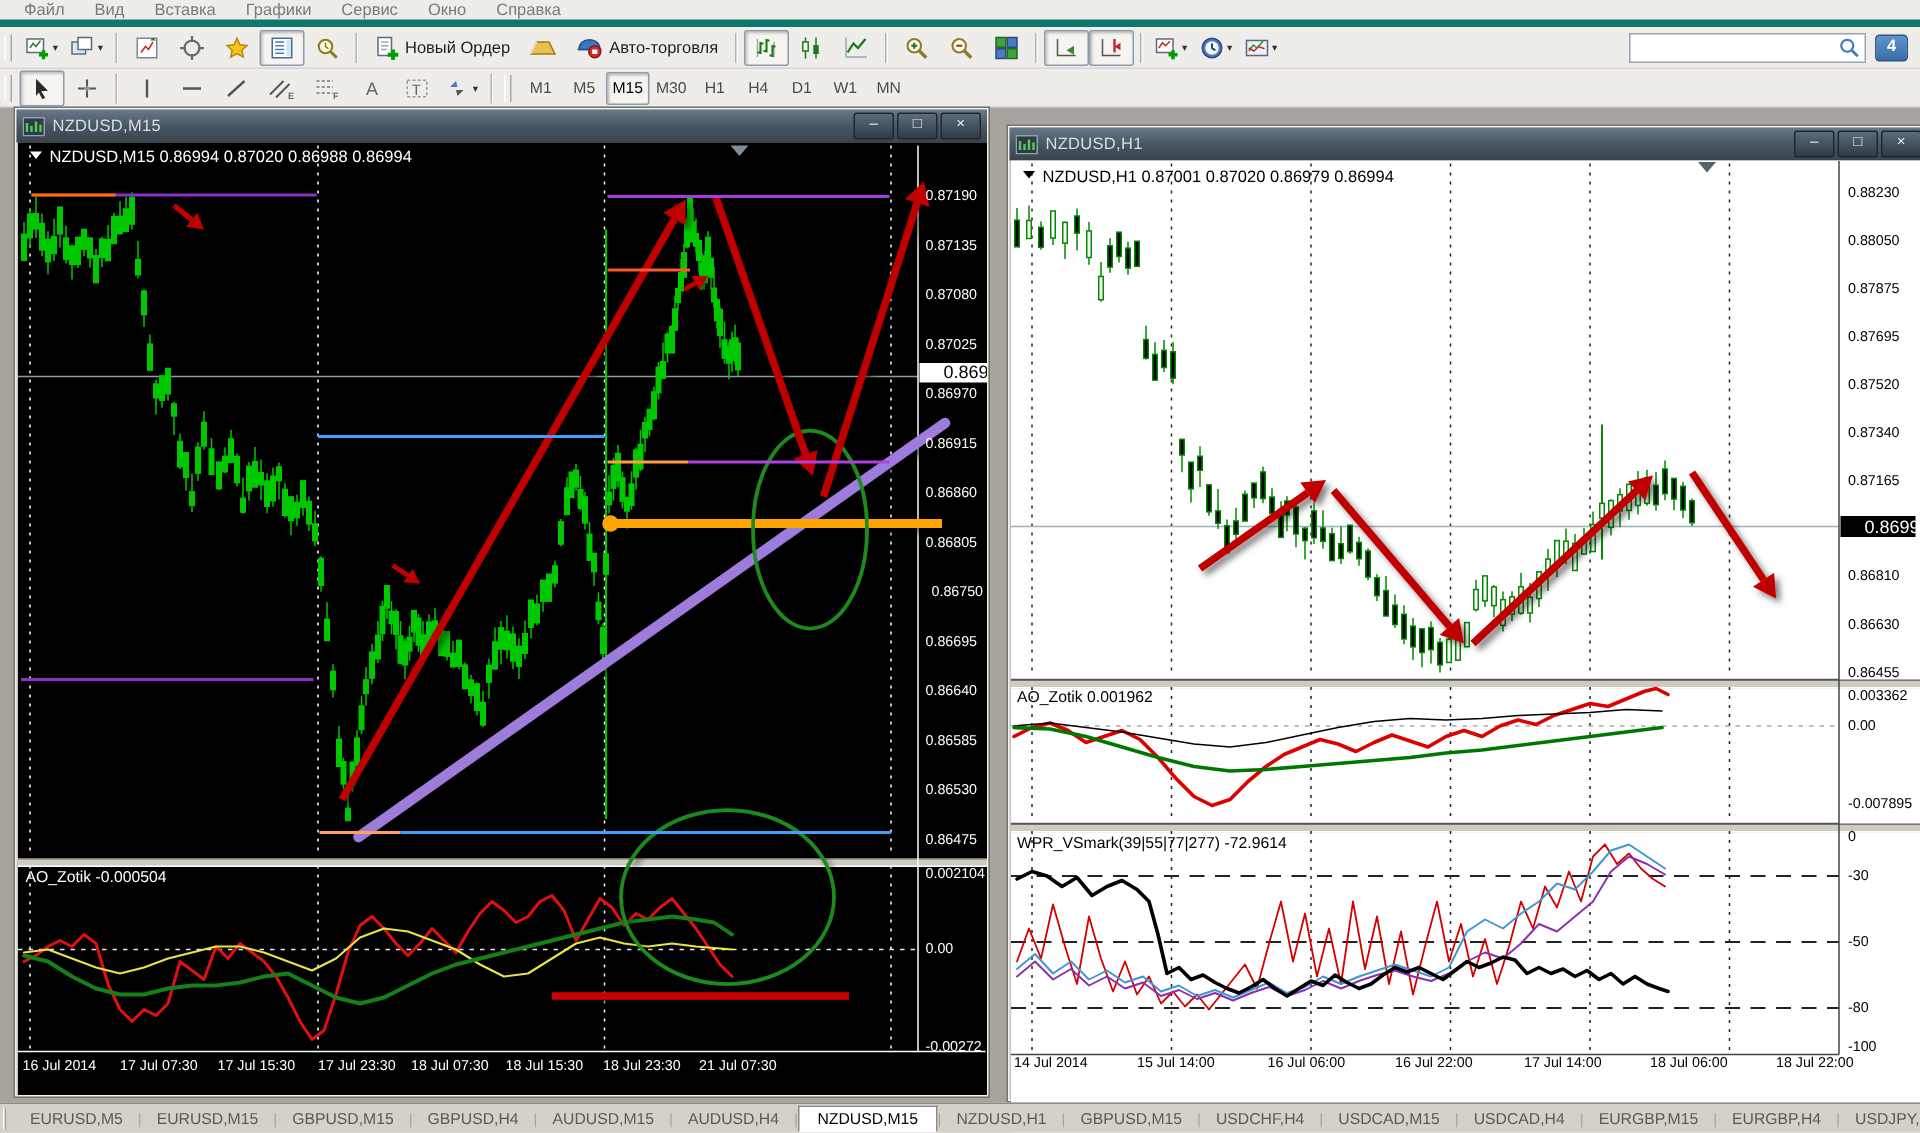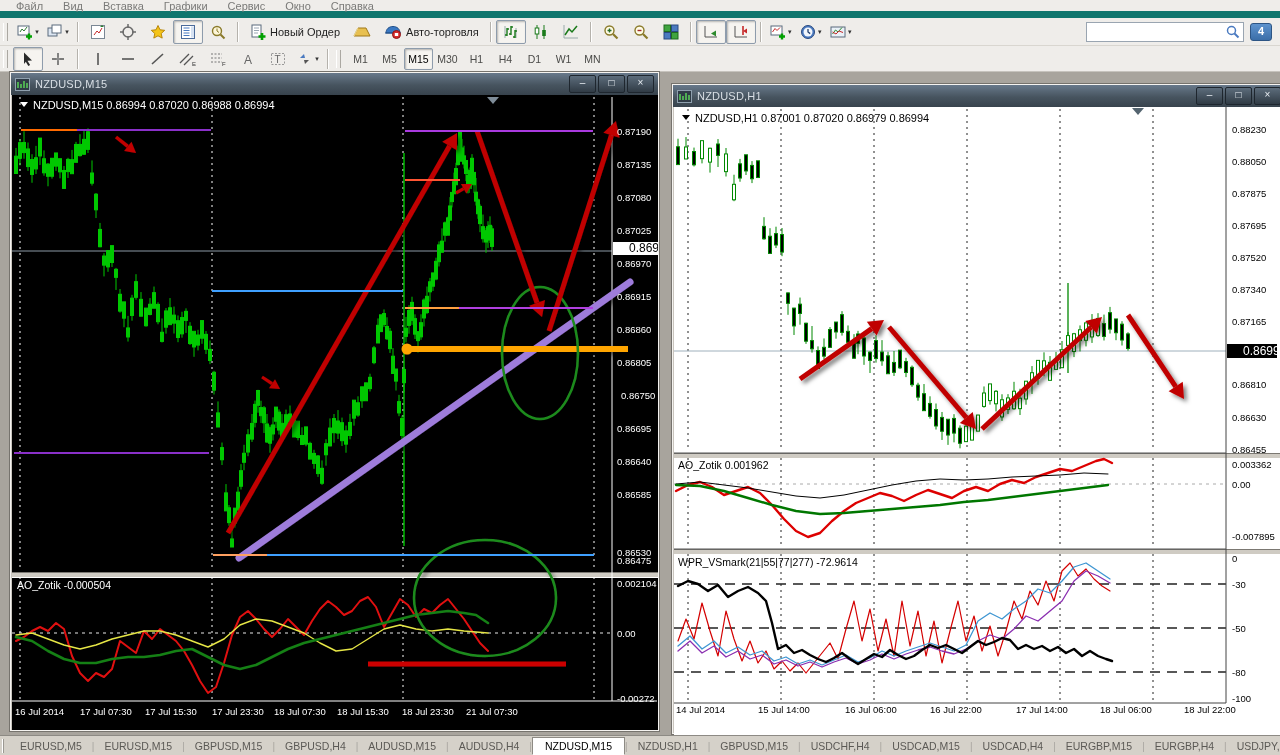--- a/index.html
+++ b/index.html
@@ -1,19 +1,19 @@
 <!DOCTYPE html>
 <html><head>
 <meta charset="utf-8">
 <style>
   html,body{margin:0;padding:0;width:1280px;height:755px;overflow:hidden;
     font-family:"Liberation Sans","DejaVu Sans",sans-serif;background:#EFEDEA;position:relative;}
   
   #menubar{position:absolute;left:0;top:0;width:1280px;height:18px;background:#EFEDEA;
-    border-bottom:7px solid #0f766e;display:flex;align-items:center;padding-left:6px;box-sizing:border-box}
+    border-bottom:5px solid #0f766e;display:flex;align-items:center;padding-left:6px;box-sizing:border-box}
   .menu-item{font-size:11px;color:#7A7A78;padding:1px 10px;cursor:default}
   #toolbar1{position:absolute;left:0;top:18px;width:1280px;height:28px;background:#EFEDEA;
     border-bottom:1px solid #D9D6D0;display:flex;align-items:center;box-sizing:border-box}
   #toolbar2{position:absolute;left:0;top:46px;width:1280px;height:26px;background:#EFEDEA;
     border-bottom:1px solid #C6C3BD;display:flex;align-items:center;box-sizing:border-box}
   .grip{width:3px;height:18px;border-left:1px solid #FFF;border-right:1px solid #ABA8A2;margin:0 5px 0 3px}
   .tsep{width:1px;height:20px;background:#B5B2AC;border-right:1px solid #FFF;margin:0 4px}
   .tbtn{height:22px;min-width:24px;display:flex;align-items:center;justify-content:center;
     border:1px solid transparent;border-radius:2px;padding:0 2px}
   .tbtn.pressed{background:#F6F4F0;border:1px solid #8E9CAC;box-shadow:inset 1px 1px 2px rgba(0,0,0,.25)}
@@ -671,21 +671,21 @@
         <div class="axl" style="left: 605px; top: 102px;">0.87080</div>
         <div class="axl" style="left: 605px; top: 135px;">0.87025</div>
         <div class="axl" style="left: 605px; top: 168px;">0.86970</div>
         <div class="axl" style="left: 605px; top: 201px;">0.86915</div>
         <div class="axl" style="left: 605px; top: 234px;">0.86860</div>
         <div class="axl" style="left: 605px; top: 267px;">0.86805</div>
         <div class="axl" style="left: 609px; top: 300px;">0.86750</div>
         <div class="axl" style="left: 605px; top: 333px;">0.86695</div>
         <div class="axl" style="left: 605px; top: 366px;">0.86640</div>
         <div class="axl" style="left: 605px; top: 399px;">0.86585</div>
-        <div class="axl" style="left: 605px; top: 432px; margin-top: 25px;">0.86530</div>
+        <div class="axl" style="left: 605px; top: 432px;">0.86530</div>
         <div class="axl" style="left: 605px; top: 465px;">0.86475</div>
         <div class="axl" style="left: 605px; top: 488px;">0.002104</div>
         <div class="axl" style="left: 605px; top: 538px;">0.00</div>
         <div class="axl" style="left: 605px; top: 603px;">-0.00272</div>
         <div class="axl" style="left: 3px; top: 616px;">16 Jul 2014</div>
         <div class="axl" style="left: 68px; top: 616px;">17 Jul 07:30</div>
         <div class="axl" style="left: 133px; top: 616px;">17 Jul 15:30</div>
         <div class="axl" style="left: 200px; top: 616px;">17 Jul 23:30</div>
         <div class="axl" style="left: 262px; top: 616px;">18 Jul 07:30</div>
         <div class="axl" style="left: 325px; top: 616px;">18 Jul 15:30</div>
@@ -705,21 +705,21 @@
         <div class="wbtn">–</div>
         <div class="wbtn">□</div>
         <div class="wbtn">×</div>
       </div>
     </div>
     <div class="client light" id="rclient" style="left:1px;top:22px;width:606px;height:672px">
       <div class="sepstrip" style="top:346px;height:4px;width:606px"></div>
       <div class="sepstrip" style="top:442px;height:4px;width:606px"></div>
       <div class="ohlc" style="left:8px;top:5px;color:#000"><span class="tri"></span><span>NZDUSD,H1  0.87001 0.87020 0.86979 0.86994</span></div>
       <div class="indlabel" style="left:4px;top:352px;color:#000">AO_Zotik 0.001962</div>
-      <div class="indlabel" style="left:4px;top:449px;color:#000">WPR_VSmark(21|55|77|277) -72.9614</div>
+      <div class="indlabel" style="left:4px;top:449px;color:#000">WPR_VSmark(39|55|77|277) -72.9614</div>
       <div class="shiftmark" style="left:458px;top:1px;border-top:7px solid #54646F"></div>
       <div class="pricetag" style="left:553px;top:237px;width:50px;height:14px;background:#000;color:#FFF;line-height:14px">0.86994</div>
     <svg class="chartsvg" width="606" height="624">
           <defs>
             <filter id="right-chart-sh" x="-40%" y="-40%" width="180%" height="180%">
               <feDropShadow dx="3" dy="3" stdDeviation="2.2" flood-color="#000" flood-opacity="0.5"></feDropShadow>
             </filter>
           </defs>
           <line x1="14" y1="2" x2="14" y2="344" stroke="#222222" stroke-width="1" stroke-dasharray="2 4"></line>
           <line x1="14" y1="351" x2="14" y2="440" stroke="#222222" stroke-width="1" stroke-dasharray="2 4"></line>

